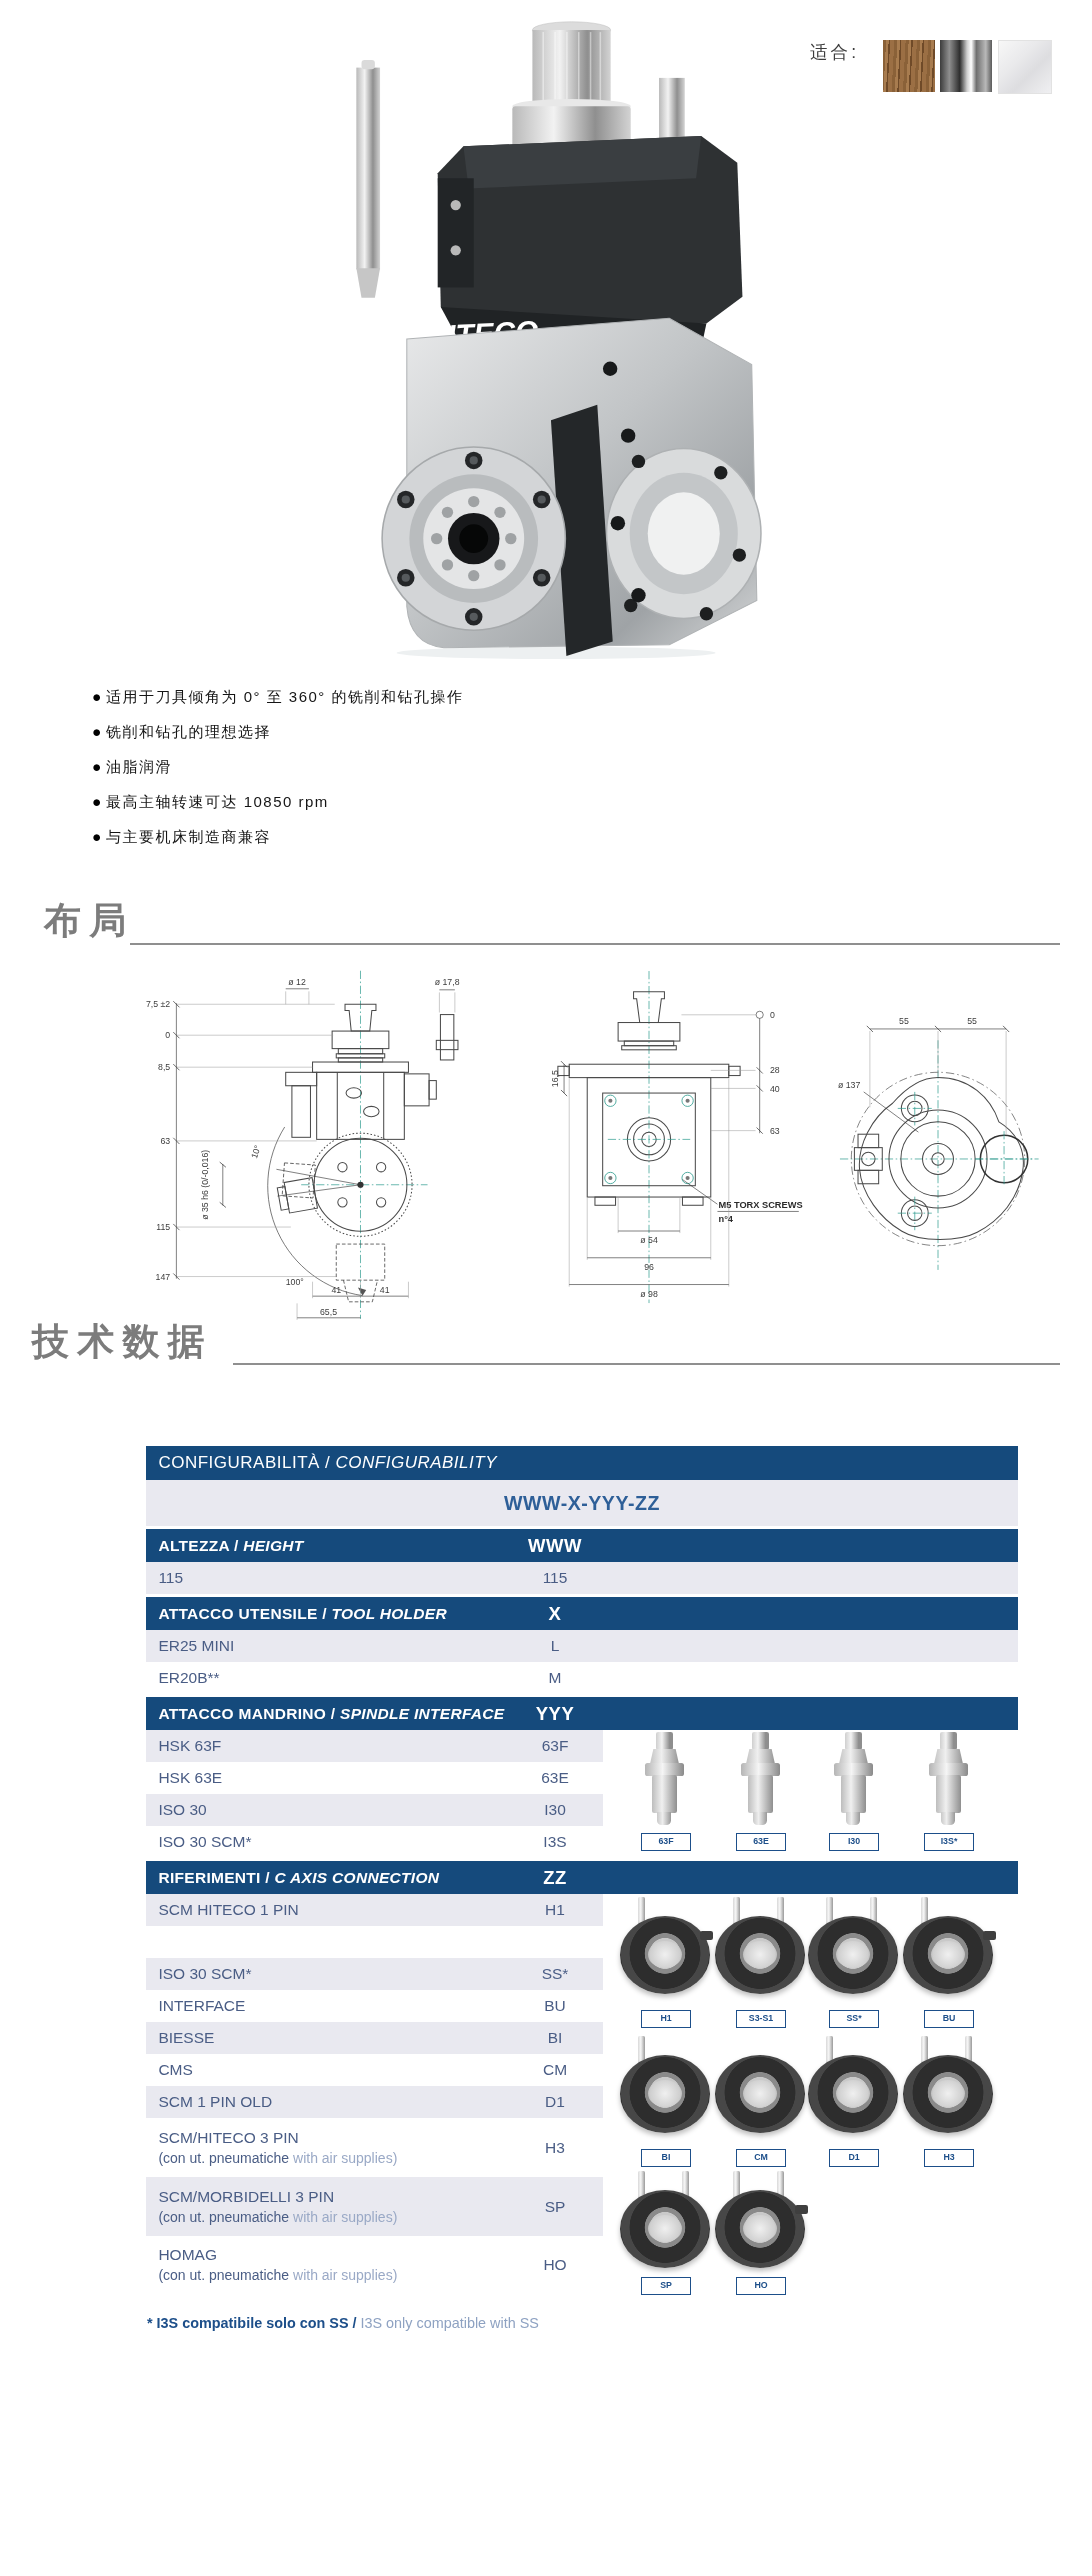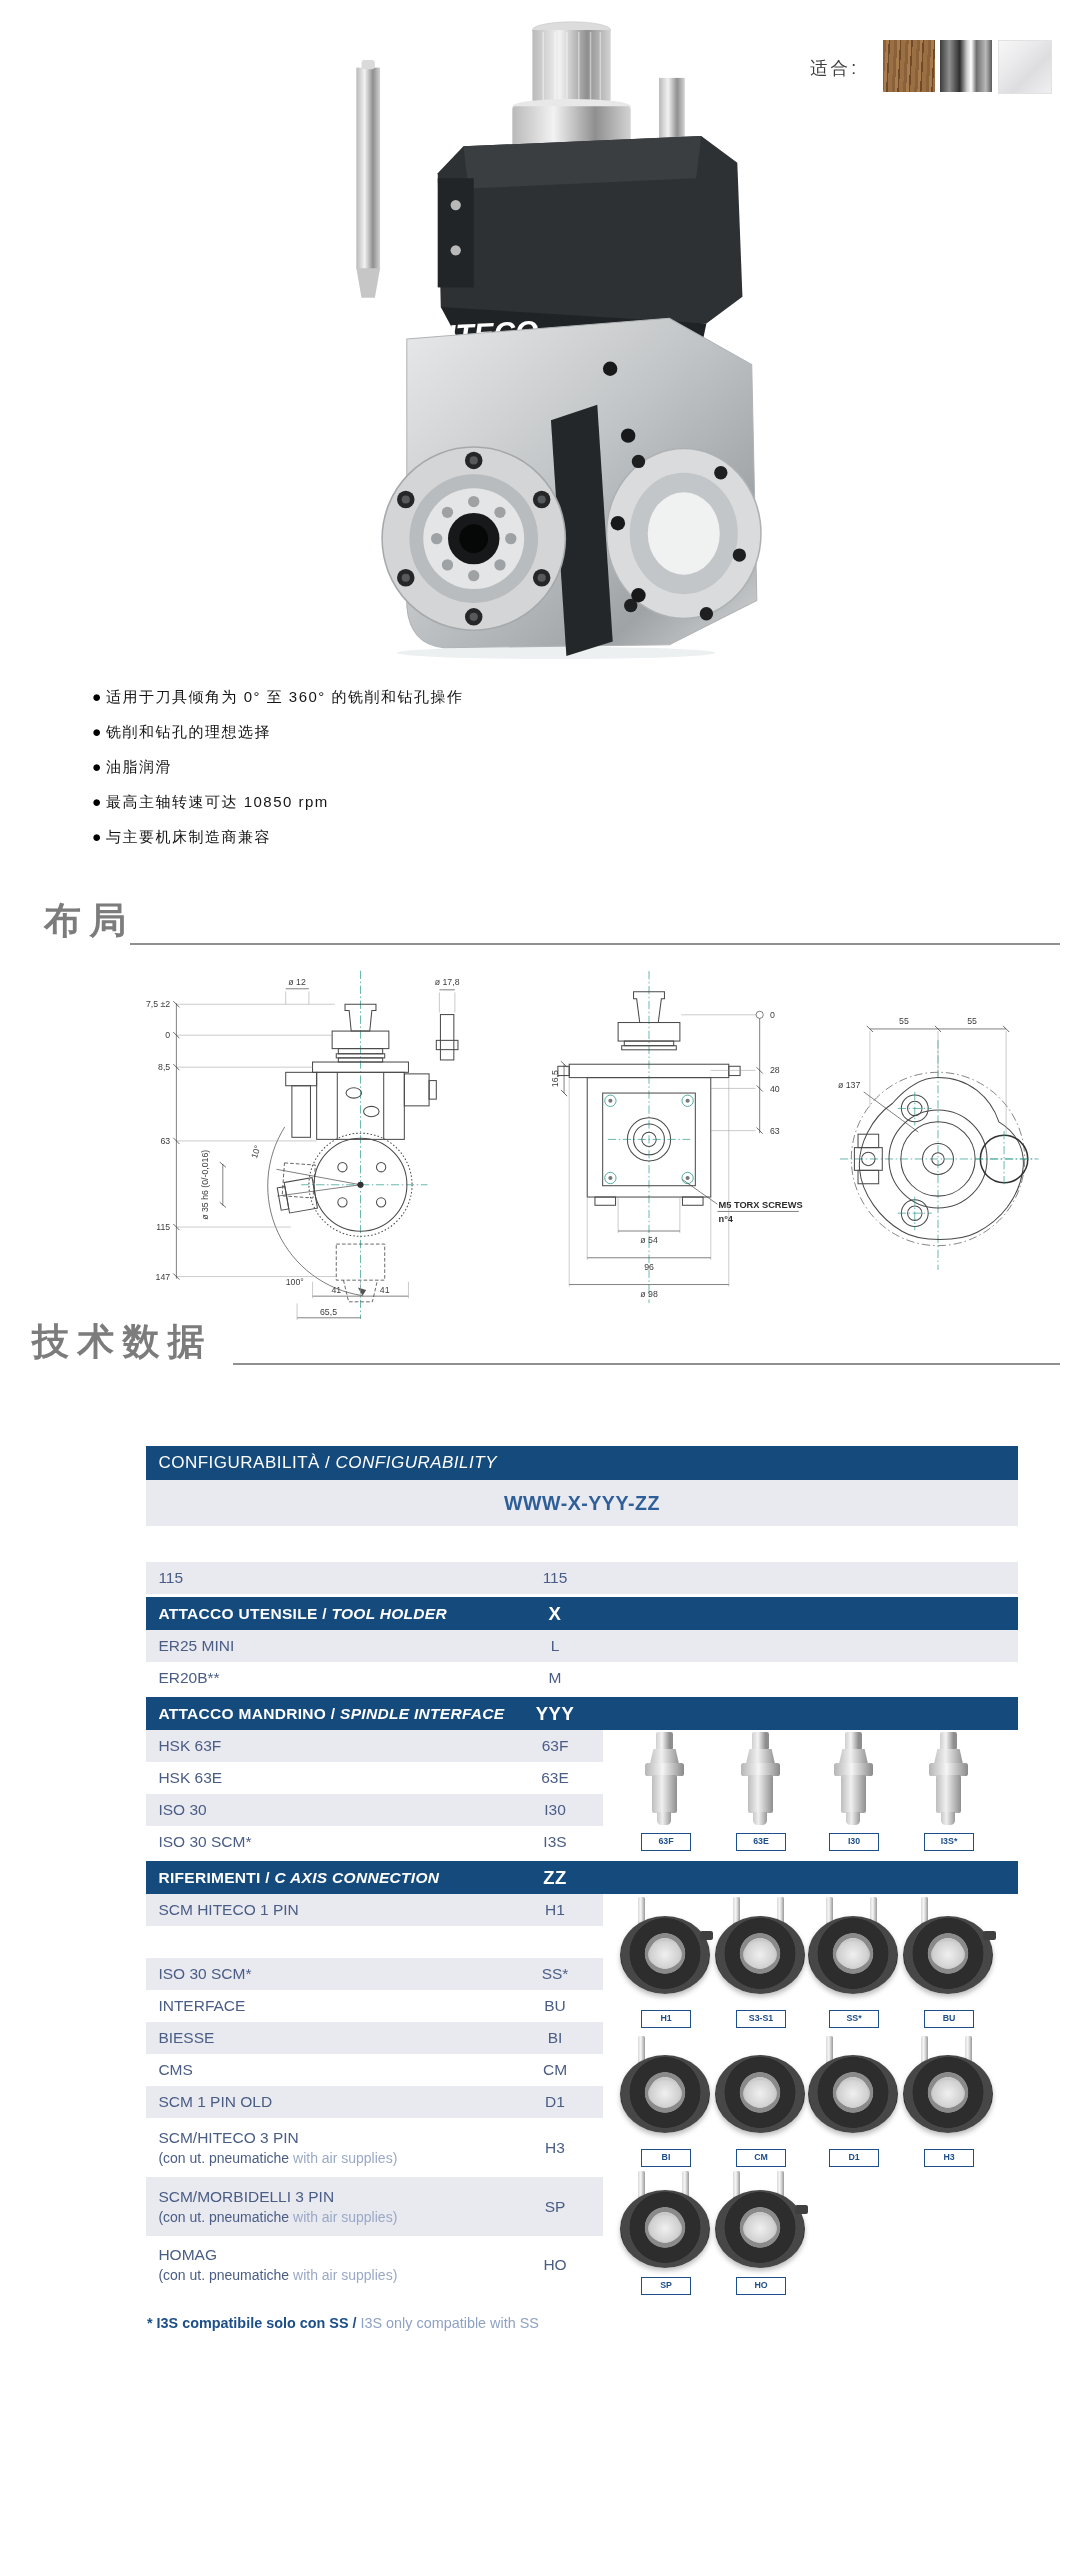--- a/index.html
+++ b/index.html
@@ -1,21 +1,21 @@
 <!DOCTYPE html>
 <html style="font-size:8.2px"><head>
 <meta charset="utf-8">
 <style>
   html,body{margin:0;padding:0;background:#f4f4f4;}
   .page{position:relative;width:1092px;height:2629px;background:#ffffff;margin:0 auto;
         font-family:"Liberation Sans",sans-serif;outline:0.5px solid #e8e8e8;overflow:hidden;}
   .abs{position:absolute;}
 
   
-  .suitable-label{left:810px;top:56px;font-size:17.5px;color:#3d3d3d;letter-spacing:3.1px;}
+  .suitable-label{left:810px;top:40px;font-size:17.5px;color:#3d3d3d;letter-spacing:3.1px;}
   .swatch{top:40px;width:52px;height:52px;}
   .swatch-wood{left:883px;background:
      repeating-linear-gradient(93deg,#8a6138 0 3.1px,#a87c4f 3.1px 5.7px,#6f4a28 5.7px 7.2px,#9b6f44 7.2px 11.3px);}
   .swatch-metal{left:940px;background:
      linear-gradient(90deg,#3c3c3c,#8f8f8f 18%,#2e2e2e 38%,#cfcfcf 52%,#ffffff 60%,#6f6f6f 70%,#b9b9b9 88%,#5a5a5a);}
   .swatch-white{left:998px;background:linear-gradient(135deg,#f7f7f7,#e9e9eb 38%,#dddde0 62%,#f0f0f2);border:0.5px solid #e2e2e2;}
 
   
   .features{left:92px;top:679px;width:773px;color:#151515;}
   .feature{height:35px;line-height:35px;font-size:15px;letter-spacing:1.5px;white-space:nowrap;}
@@ -437,20 +437,25 @@
 
     <div class="t-block bar bar-title" style="top:0;">
       <span>CONFIGURABILITÀ /</span>
         <span class="it"> CONFIGURABILITY</span>
     </div>
 
     <div class="t-block pattern-row" style="top:34px;">
       <span>WWW-X-YYY-ZZ</span>
     </div>
 
+    <div class="t-block bar bar-sec" style="top:83px;">
+      <span>ALTEZZA /</span>
+        <span class="it"> HEIGHT</span>
+      <span class="bar-code">WWW</span>
+    </div>
     <div class="t-block r stripe" style="top:116px;">
       <span>115</span>
       <span class="rv">115</span>
     </div>
 
     <div class="t-block bar bar-sec" style="top:151px;">
       <span>ATTACCO UTENSILE /</span>
         <span class="it"> TOOL HOLDER</span>
       <span class="bar-code">X</span>
     </div>

